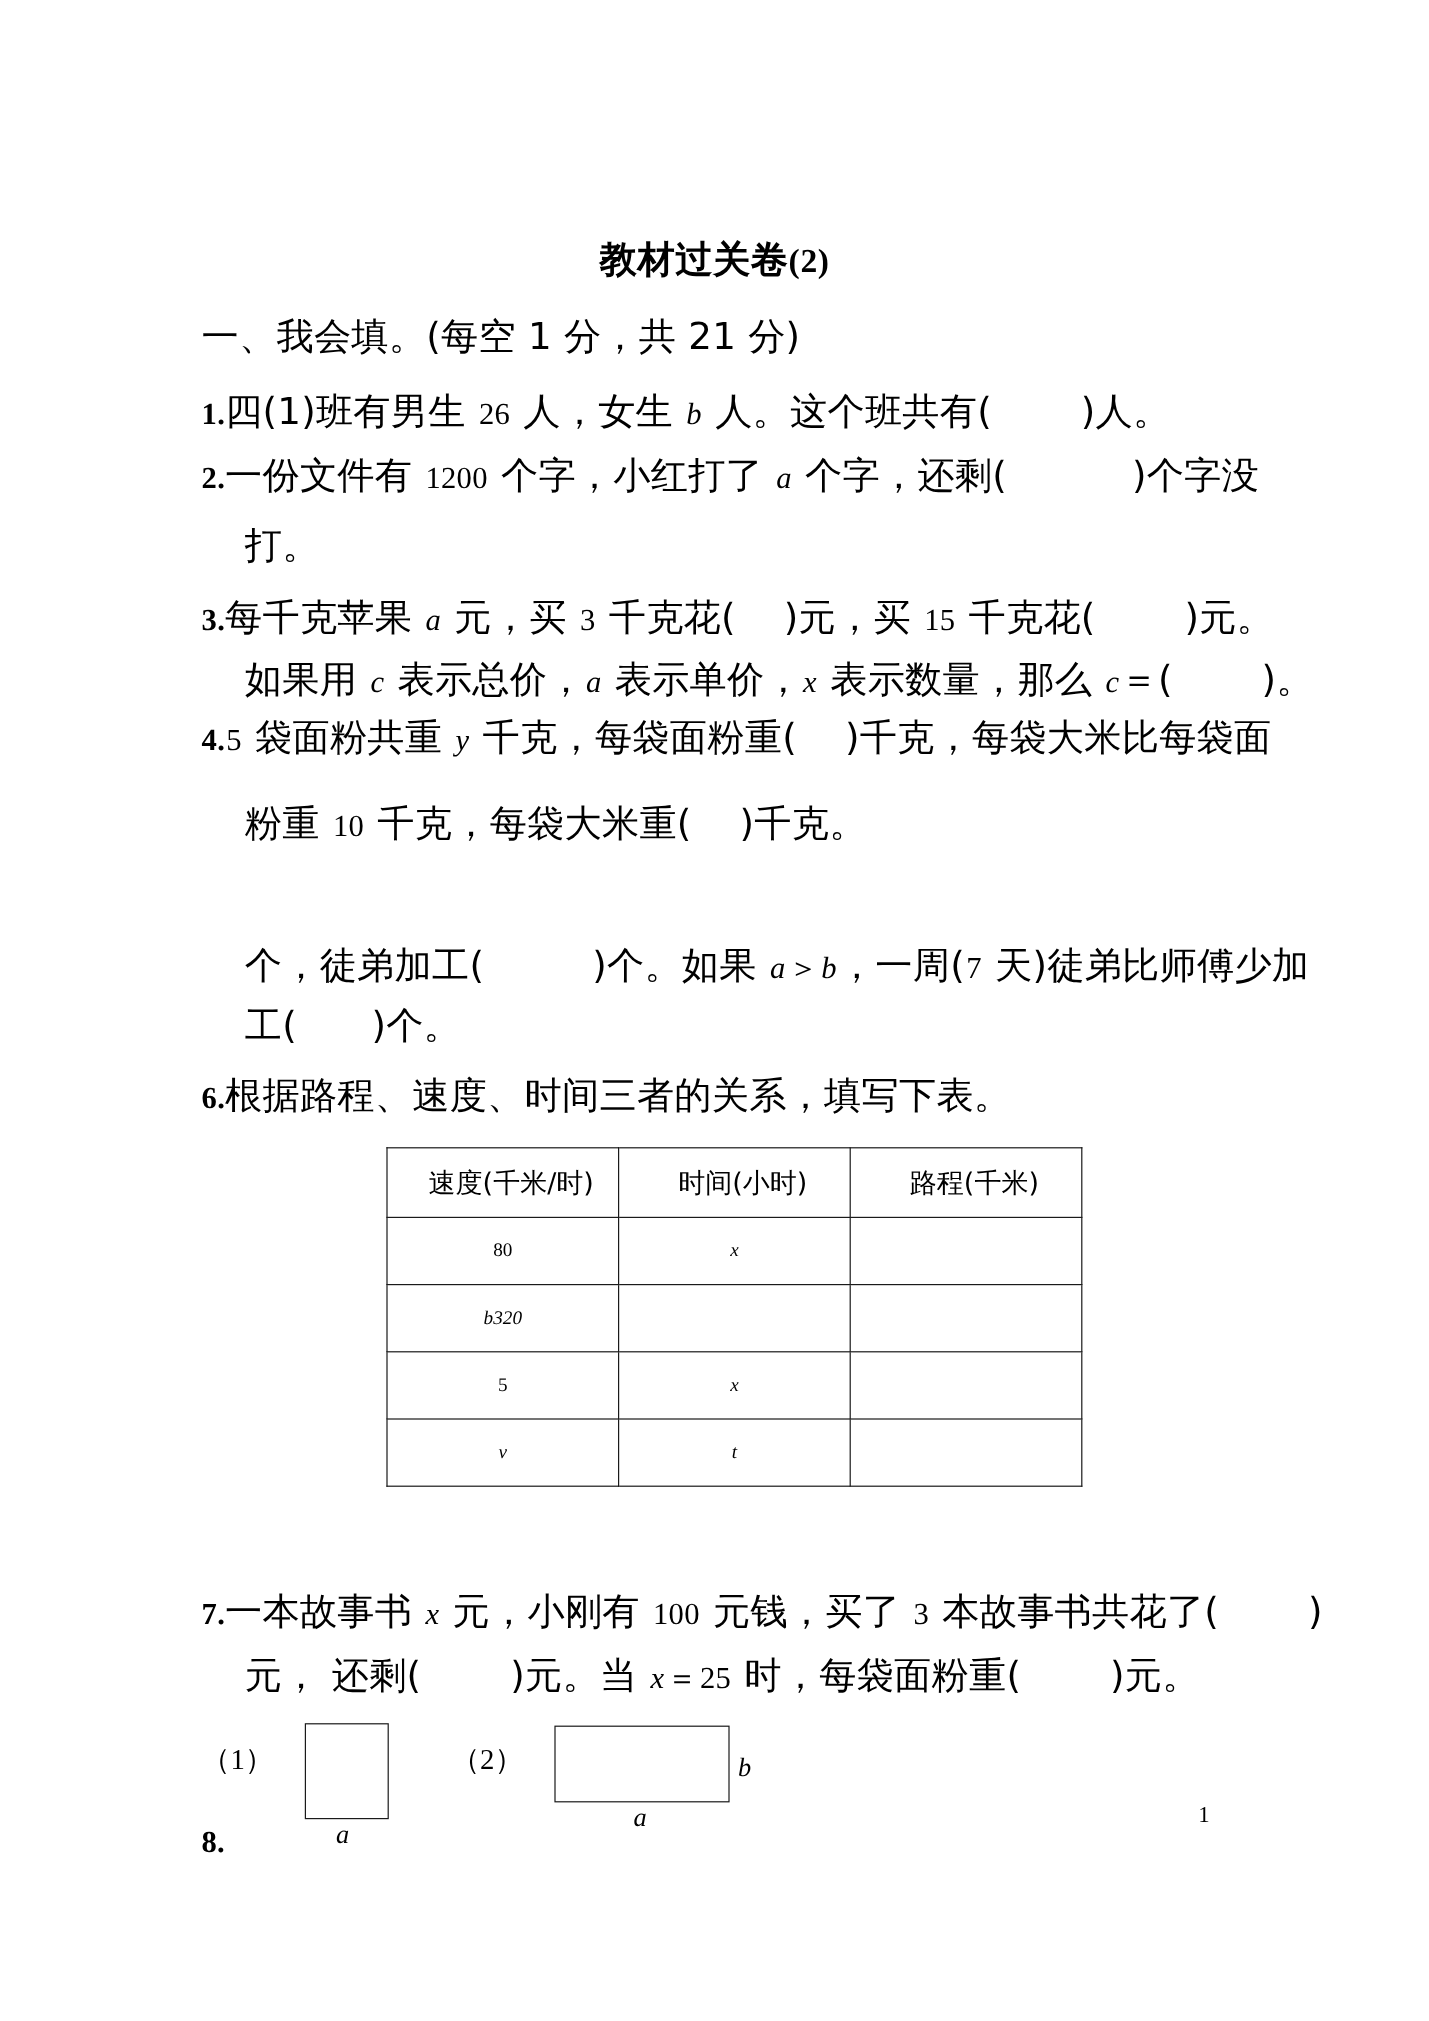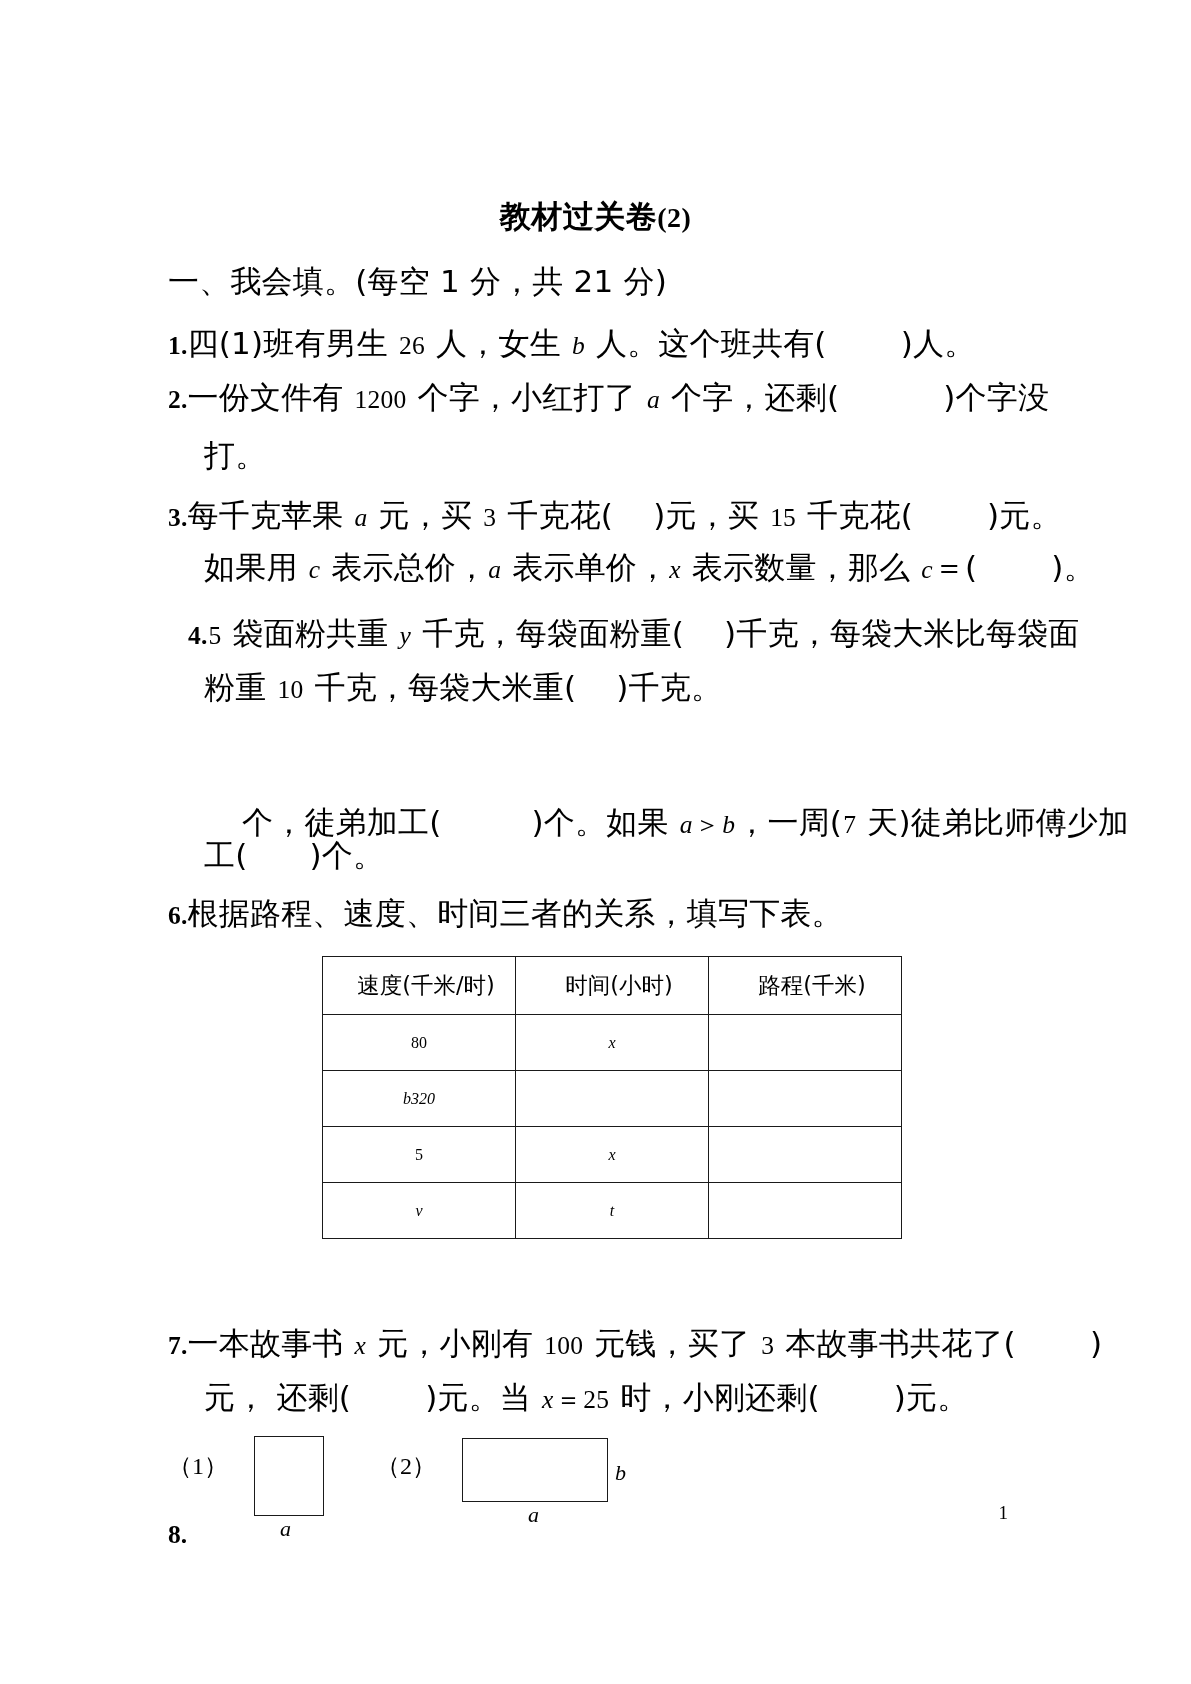--- a/index.html
+++ b/index.html
@@ -150,24 +150,24 @@
   <div class="line section-head cjk">一、我会填。(每空 1 分，共 21 分)</div>
 
   <div class="line" style="left:168px; top:328px;"><span class="qnum">1.</span><span class="cjk">四(1)班有男生 </span><span class="num">26</span><span class="cjk"> 人，女生 </span><span class="ital">b</span><span class="cjk"> 人。这个班共有(</span><span class="blankwide"></span><span class="cjk">)人。</span></div>
 
   <div class="line" style="left:168px; top:382px;"><span class="qnum">2.</span><span class="cjk">一份文件有 </span><span class="num">1200</span><span class="cjk"> 个字，小红打了 </span><span class="ital">a</span><span class="cjk"> 个字，还剩(</span><span style="display:inline-block;width:104px;"></span><span class="cjk">)个字没</span></div>
   <div class="line cjk" style="left:204px; top:440px;">打。</div>
 
   <div class="line" style="left:168px; top:500px;"><span class="qnum">3.</span><span class="cjk">每千克苹果 </span><span class="ital">a</span><span class="cjk"> 元，买 </span><span class="num">3</span><span class="cjk"> 千克花(</span><span class="blanksm"></span><span class="cjk">)元，买 </span><span class="num">15</span><span class="cjk"> 千克花(</span><span class="blankwide"></span><span class="cjk">)元。</span></div>
   <div class="line" style="left:204px; top:552px;"><span class="cjk">如果用 </span><span class="ital">c</span><span class="cjk"> 表示总价，</span><span class="ital">a</span><span class="cjk"> 表示单价，</span><span class="ital">x</span><span class="cjk"> 表示数量，那么 </span><span class="ital">c</span><span class="cjk">＝(</span><span class="blankwide"></span><span class="cjk">)。</span></div>
 
-  <div class="line" style="left:168px; top:618px;margin-left:20px;"><span class="qnum">4.</span><span class="num">5</span><span class="cjk"> 袋面粉共重 </span><span class="ital">y</span><span class="cjk"> 千克，每袋面粉重(</span><span class="blanksm"></span><span class="cjk">)千克，每袋大米比每袋面</span></div>
+  <div class="line" style="left:168px; top:600px;"><span class="qnum">4.</span><span class="num">5</span><span class="cjk"> 袋面粉共重 </span><span class="ital">y</span><span class="cjk"> 千克，每袋面粉重(</span><span class="blanksm"></span><span class="cjk">)千克，每袋大米比每袋面</span></div>
   <div class="line" style="left:204px; top:672px;"><span class="cjk">粉重 </span><span class="num">10</span><span class="cjk"> 千克，每袋大米重(</span><span class="blanksm"></span><span class="cjk">)千克。</span></div>
 
-  <div class="line" style="left:204px; top:807px;margin-left:38px;"><span class="cjk">个，徒弟加工(</span><span style="display:inline-block;width:90px;"></span><span class="cjk">)个。如果 </span><span class="ital">a</span><span class="num">＞</span><span class="ital">b</span><span class="cjk">，一周(</span><span class="num">7</span><span class="cjk"> 天)徒弟比师傅少加</span></div>
+  <div class="line" style="left:204px; top:790px;"><span class="cjk">个，徒弟加工(</span><span style="display:inline-block;width:90px;"></span><span class="cjk">)个。如果 </span><span class="ital">a</span><span class="num">＞</span><span class="ital">b</span><span class="cjk">，一周(</span><span class="num">7</span><span class="cjk"> 天)徒弟比师傅少加</span></div>
   <div class="line" style="left:204px; top:840px;"><span class="cjk">工(</span><span class="blankmed"></span><span class="cjk">)个。</span></div>
 
   <div class="line" style="left:168px; top:898px;"><span class="qnum">6.</span><span class="cjk">根据路程、速度、时间三者的关系，填写下表。</span></div>
 
   <table class="speed-table">
     <tbody>
         <tr>
       <td class="hdr">速度(千米/时)</td>
       <td class="hdr">时间(小时)</td>
       <td class="hdr">路程(千米)</td>
@@ -189,21 +189,21 @@
     </tr>
     <tr>
       <td class="cell it">v</td>
       <td class="cell it">t</td>
       <td class="cell"></td>
     </tr>
   </tbody>
     </table>
 
   <div class="line" style="left:168px; top:1328px;"><span class="qnum">7.</span><span class="cjk">一本故事书 </span><span class="ital">x</span><span class="cjk"> 元，小刚有 </span><span class="num">100</span><span class="cjk"> 元钱，买了 </span><span class="num">3</span><span class="cjk"> 本故事书共花了(</span><span class="blankwide"></span><span class="cjk">)</span></div>
-  <div class="line" style="left:204px; top:1382px;"><span class="cjk">元，  还剩(</span><span class="blankwide"></span><span class="cjk">)元。当 </span><span class="ital">x</span><span class="num">＝</span><span class="num">25</span><span class="cjk"> 时，小刚还剩(</span><span class="blankwide"></span><span class="cjk">)元。</span></div>
+  <div class="line" style="left:204px; top:1382px;"><span class="cjk">元，  还剩(</span><span class="blankwide"></span><span class="cjk">)元。当 </span><span class="ital">x</span><span class="num">＝</span><span class="num">25</span><span class="cjk"> 时，每袋面粉重(</span><span class="blankwide"></span><span class="cjk">)元。</span></div>
 
   <div class="q8-num">8.</div>
 
   <div class="fig-area">
 
     <span class="fig-label-paren" style="left:0px; top:22px;">（1）</span>
     <div class="shape" style="left:86px; top:8px; width:68px; height:78px;"></div>
     <span class="shape-lbl" style="left:112px; top:88px;">a</span>
 
     <span class="fig-label-paren" style="left:208px; top:22px;">（2）</span>

